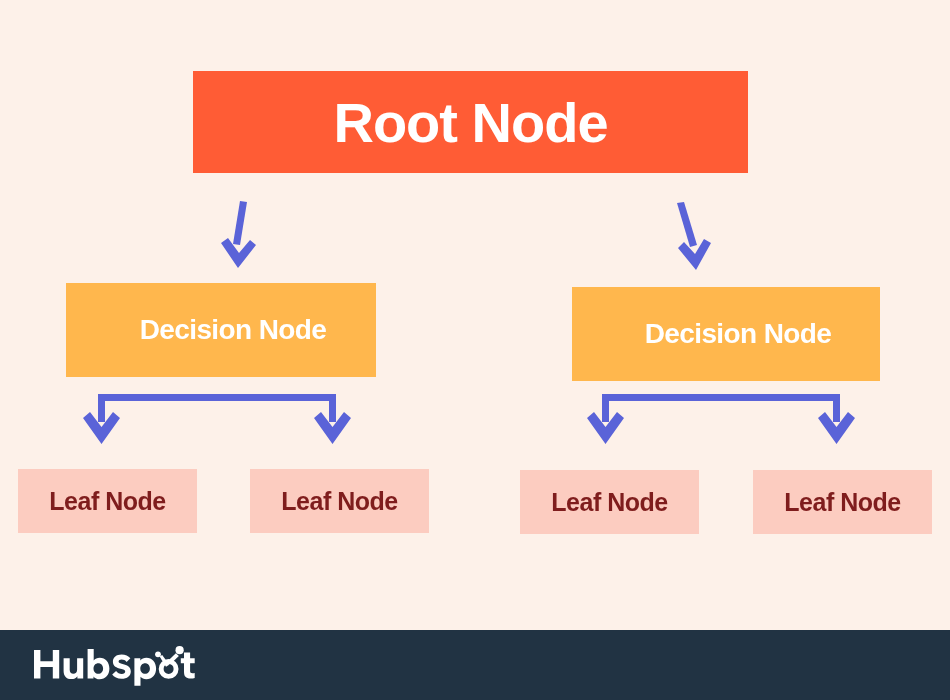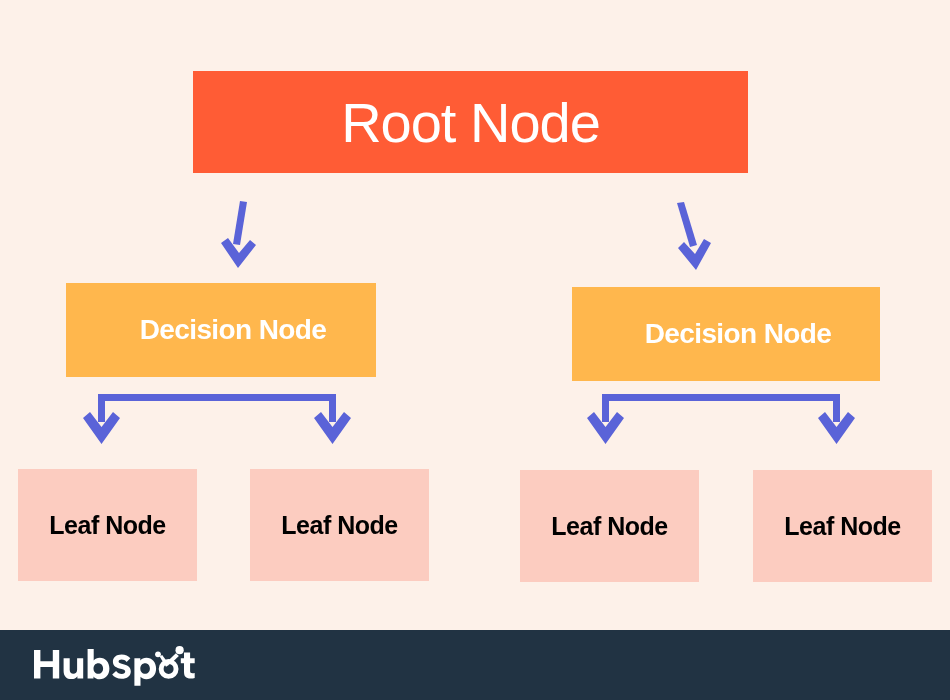--- a/index.html
+++ b/index.html
@@ -34,21 +34,21 @@
   }
 
   .node-root {
     left: 193px;
     top: 71px;
     width: 555px;
     height: 102px;
     background: #FF5C35;
     color: #FFFFFF;
     font-size: 56px;
-    font-weight: normal;
+    font-weight: bold;
     letter-spacing: -1px;
   }
 
   .node-decision {
     background: #FFB74D;
     color: #FFFFFF;
     font-size: 28px;
     font-weight: bold;
     letter-spacing: -0.6px;
     padding-left: 24px;
@@ -61,27 +61,27 @@
   }
   .node-decision-right {
     left: 572px;
     top: 287px;
     width: 308px;
     height: 94px;
   }
 
   .node-leaf {
     background: #FCCCC0;
-    color: #000000;
+    color: #7f1d1d;
     font-size: 25px;
     font-weight: bold;
     letter-spacing: -0.5px;
     top: 469px;
     width: 179px;
-    height: 112px;
+    height: 64px;
   }
   .leaf-1 { left: 18px; }
   .leaf-2 { left: 250px; }
   .leaf-3 { left: 520px; top: 470px; }
   .leaf-4 { left: 753px; top: 470px; }
 
   
   #connectors {
     position: absolute;
     left: 0;

